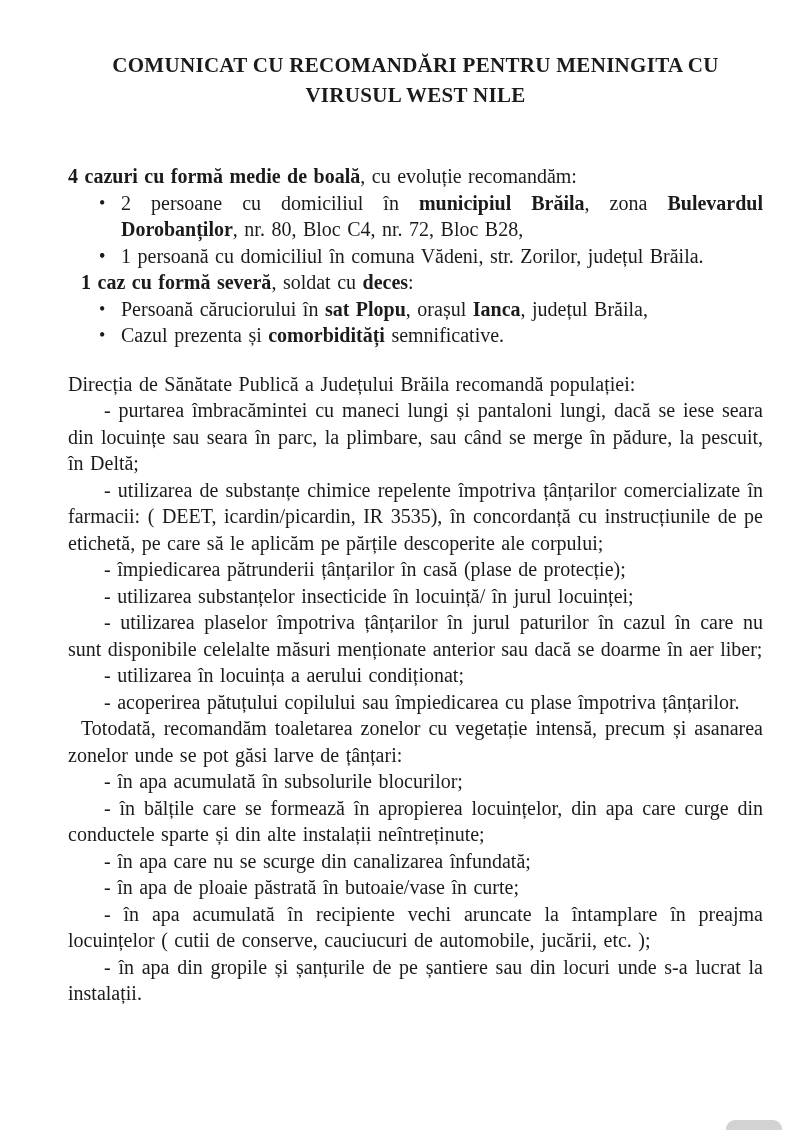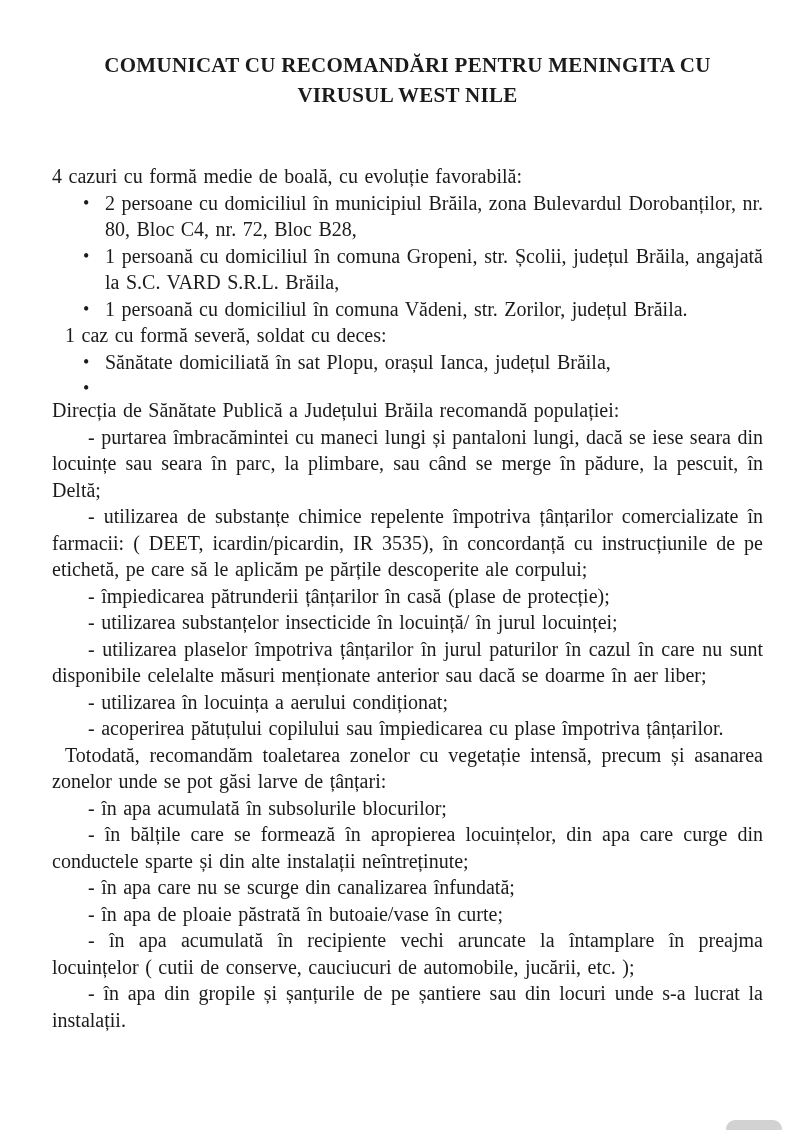--- a/index.html
+++ b/index.html
@@ -11,21 +11,21 @@
     width:800px;height:1130px;
     background:var(--page-bg);
     overflow:hidden;
     font-family:"Liberation Serif","DejaVu Serif",serif;
     color:var(--text-color);
   }
   .page{
     position:relative;
     width:800px;height:1130px;
     box-sizing:border-box;
-    padding:50px 37px 0 52px;
+    padding:50px 37px 0 68px;
     background:var(--page-bg);
   }
   .doc-title{
     text-align:center;
     font-weight:bold;
     font-size:21px;
     line-height:30px;
     letter-spacing:0.3px;
     margin:0 0 53px 0;
   }
@@ -44,47 +44,47 @@
     position:relative;
     padding-left:53px;
   }
   .bullet-marker{
     position:absolute;
     left:31px;
     top:0;
     font-size:18px;
   }
   .spacer{height:22px;}
-  b{font-weight:normal;}
+  b{font-weight:bold;}
   .corner-artifact{
     position:absolute;
     right:18px;
     bottom:-9px;
     width:56px;
     height:19px;
     border-radius:9px;
     background:#d2d2d2;
   }
 </style>
 </head>
 <body>
 
 <div class="page">
   <h1 class="doc-title">
     <div>COMUNICAT CU RECOMANDĂRI PENTRU MENINGITA CU</div>
     <div>VIRUSUL WEST NILE</div>
   </h1>
   <div class="doc-body">
-      <div class="line para indent-none"><span><b>4 cazuri cu formă medie de boală</b><span>, cu evoluție favorabilă:</span></span></div>
+      <div class="line para indent-none"><span><b>4 cazuri cu formă medie de boală</b><span>, cu evoluție recomandăm:</span></span></div>
       <div class="line bullet-item"><span class="bullet-marker">•</span><span><span>2 persoane cu domiciliul în </span><b>municipiul Brăila</b><span>, zona </span><b>Bulevardul Dorobanților</b><span>, nr. 80, Bloc C4, nr. 72, Bloc B28,</span></span></div>
-      <div class="line bullet-item"><span class="bullet-marker">•</span><span><span>1 persoană cu domiciliul în </span><b>comuna Gropeni</b><span>, str. Școlii, județul Brăila, angajată la </span><b>S.C. VARD S.R.L. Brăila</b><span>,</span></span></div>
+      <div class="line bullet-item"><span class="bullet-marker">•</span></div>
       <div class="line bullet-item"><span class="bullet-marker">•</span><span><span>1 persoană cu domiciliul în comuna Vădeni, str. Zorilor, județul Brăila.</span></span></div>
       <div class="line para indent-small"><span><b>1 caz cu formă severă</b><span>, soldat cu </span><b>deces</b><span>:</span></span></div>
-      <div class="line bullet-item"><span class="bullet-marker">•</span><span><span>Sănătate domiciliată în </span><b>sat Plopu</b><span>, orașul </span><b>Ianca</b><span>, județul Brăila,</span></span></div>
-      <div class="line bullet-item"><span class="bullet-marker">•</span></div>
+      <div class="line bullet-item"><span class="bullet-marker">•</span><span><span>Persoană căruciorului în </span><b>sat Plopu</b><span>, orașul </span><b>Ianca</b><span>, județul Brăila,</span></span></div>
+      <div class="line bullet-item"><span class="bullet-marker">•</span><span><span>Cazul prezenta și </span><b>comorbidități</b><span> semnificative.</span></span></div>
       <div class="spacer"></div>
       <div class="line para indent-none"><span><span>Direcția de Sănătate Publică a Județului Brăila recomandă populației:</span></span></div>
       <div class="line para indent-dash"><span><span>- purtarea îmbracămintei cu maneci lungi și pantaloni lungi, dacă se iese seara din locuințe sau seara în parc, la plimbare, sau când se merge în pădure, la pescuit, în Deltă;</span></span></div>
       <div class="line para indent-dash"><span><span>- utilizarea de substanțe chimice repelente împotriva țânțarilor comercializate în farmacii: ( DEET, icardin/picardin, IR 3535), în concordanță cu instrucțiunile de pe etichetă, pe care să le aplicăm pe părțile descoperite ale corpului;</span></span></div>
       <div class="line para indent-dash"><span><span>- împiedicarea pătrunderii țânțarilor în casă (plase de protecție);</span></span></div>
       <div class="line para indent-dash"><span><span>- utilizarea substanțelor insecticide în locuință/ în jurul locuinței;</span></span></div>
       <div class="line para indent-dash"><span><span>- utilizarea plaselor împotriva țânțarilor în jurul paturilor în cazul în care nu sunt disponibile celelalte măsuri menționate anterior sau dacă se doarme în aer liber;</span></span></div>
       <div class="line para indent-dash"><span><span>- utilizarea în locuința a aerului condiționat;</span></span></div>
       <div class="line para indent-dash"><span><span>- acoperirea pătuțului copilului sau împiedicarea cu plase împotriva țânțarilor.</span></span></div>
       <div class="line para indent-small"><span><span>Totodată, recomandăm toaletarea zonelor cu vegetație intensă, precum și asanarea zonelor unde se pot găsi larve de țânțari:</span></span></div>

